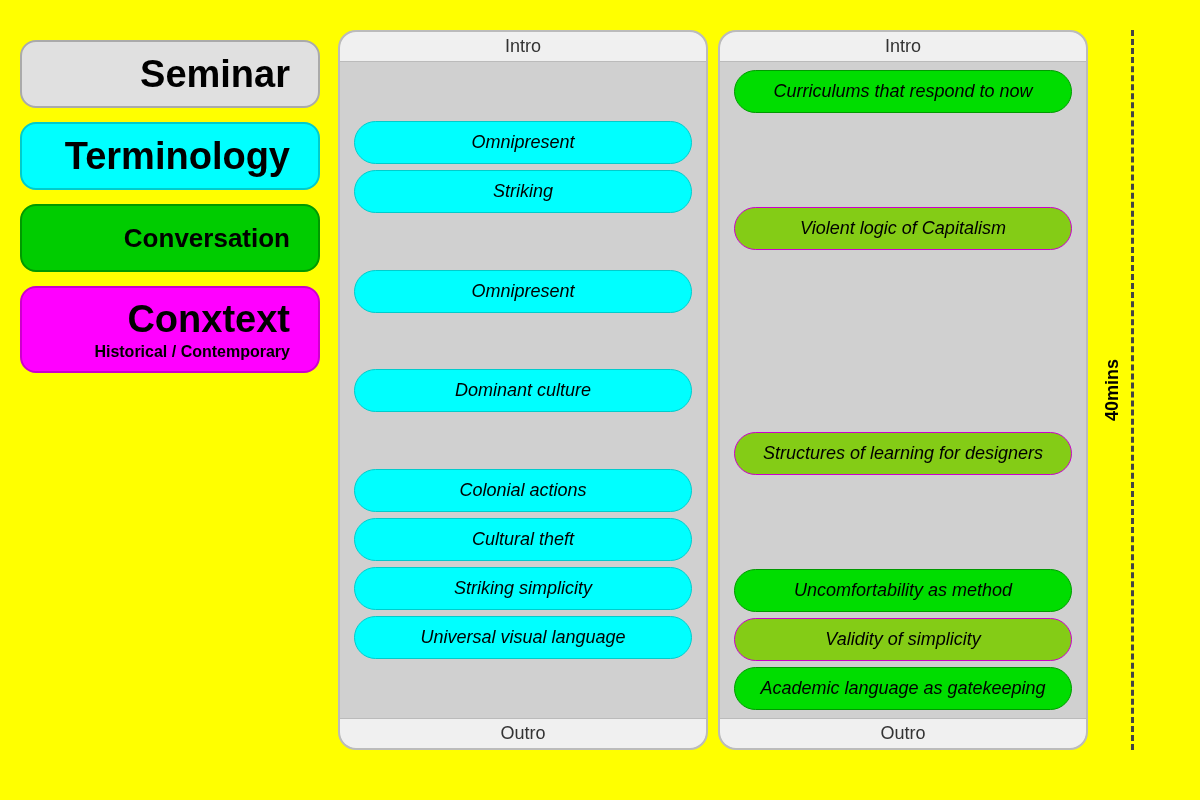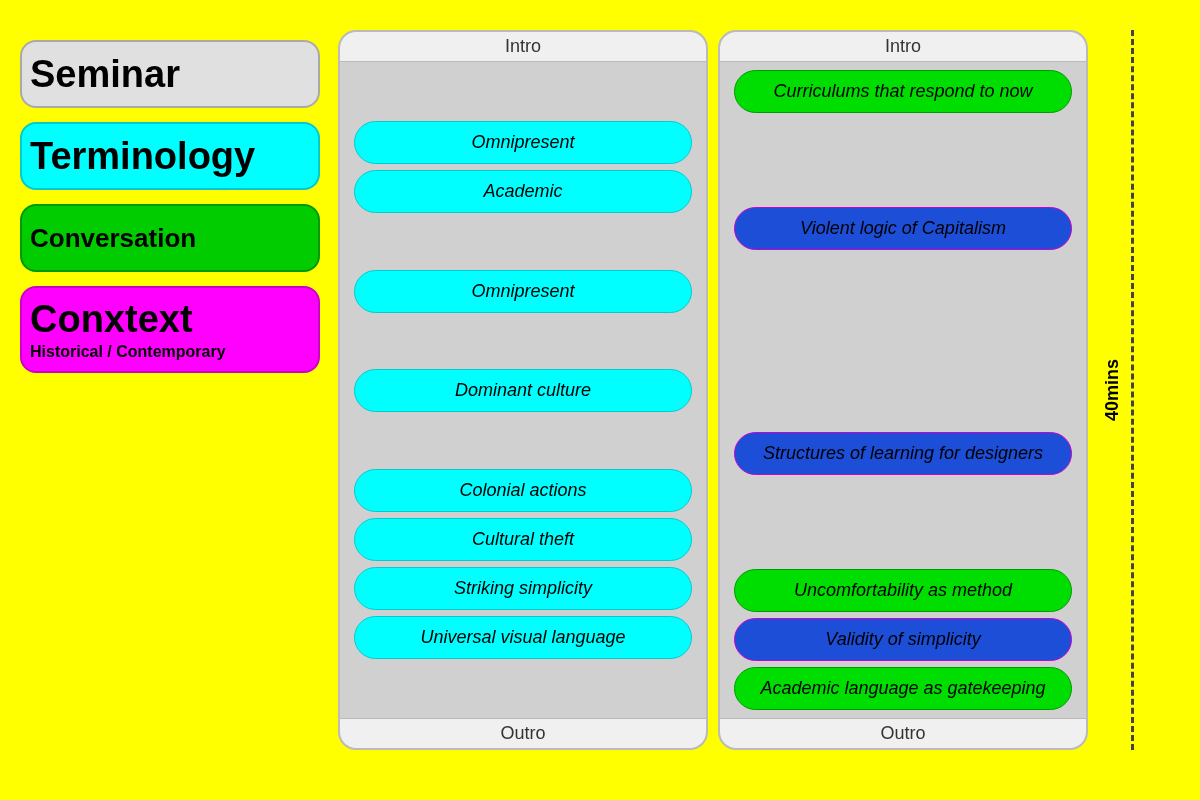--- a/index.html
+++ b/index.html
@@ -27,23 +27,23 @@
       display: flex;
       flex-direction: column;
       gap: 14px;
       width: 300px;
       padding-top: 10px;
     }
     .sidebar-item {
       border-radius: 16px;
       display: flex;
       flex-direction: column;
-      align-items: flex-start;
-      justify-content: center;
-      padding: 10px 8px;
+      align-items: flex-end;
+      justify-content: center;
+      padding: 10px 28px;
     }
     .sidebar-seminar {
       background: #e0e0e0;
       border: 2px solid #aaa;
       font-size: 38px;
       font-weight: bold;
       color: #000;
       min-height: 68px;
     }
     .sidebar-terminology {
@@ -140,21 +140,21 @@
       background: #00FFFF;
       border: 1.5px solid #00CCCC;
       color: #000;
     }
     .item-green {
       background: #00DD00;
       border: 1.5px solid #009900;
       color: #000;
     }
     .item-magenta {
-      background: #1d4ed8;
+      background: #84cc16;
       border: 1.5px solid #CC00CC;
       color: #000;
     }
 
     .spacer {
       flex: 1;
       min-height: 8px;
     }
     .dashed-wrapper {
       position: relative;
@@ -199,21 +199,21 @@
     </div>
   </div>
 
   <div class="columns-area">
 
     <div class="column col-left">
       <div class="col-header">Intro</div>
       <div class="col-body">
         <div class="spacer"></div>
         <div class="item-pill item-cyan">Omnipresent</div>
-        <div class="item-pill item-cyan">Academic</div>
+        <div class="item-pill item-cyan">Striking</div>
         <div class="spacer"></div>
         <div class="item-pill item-cyan">Omnipresent</div>
         <div class="spacer"></div>
         <div class="item-pill item-cyan">Dominant culture</div>
         <div class="spacer" style="min-height:4px;"></div>
         <div class="item-pill item-cyan">Colonial actions</div>
         <div class="item-pill item-cyan">Cultural theft</div>
         <div class="item-pill item-cyan">Striking simplicity</div>
         <div class="item-pill item-cyan">Universal visual language</div>
         <div class="spacer" style="min-height:4px;"></div>

